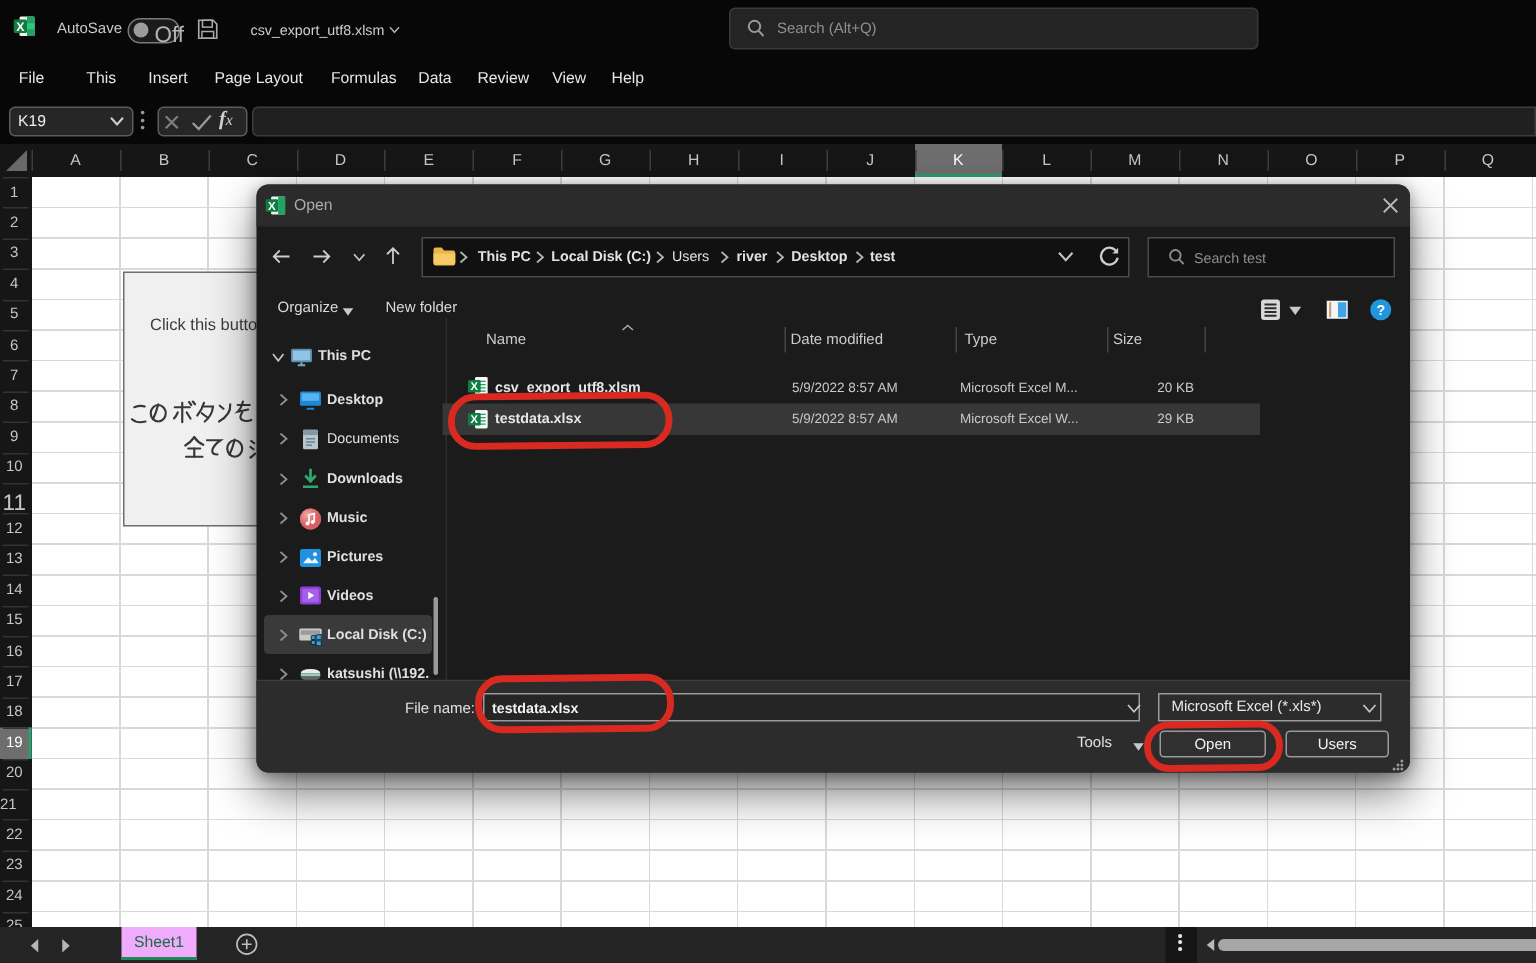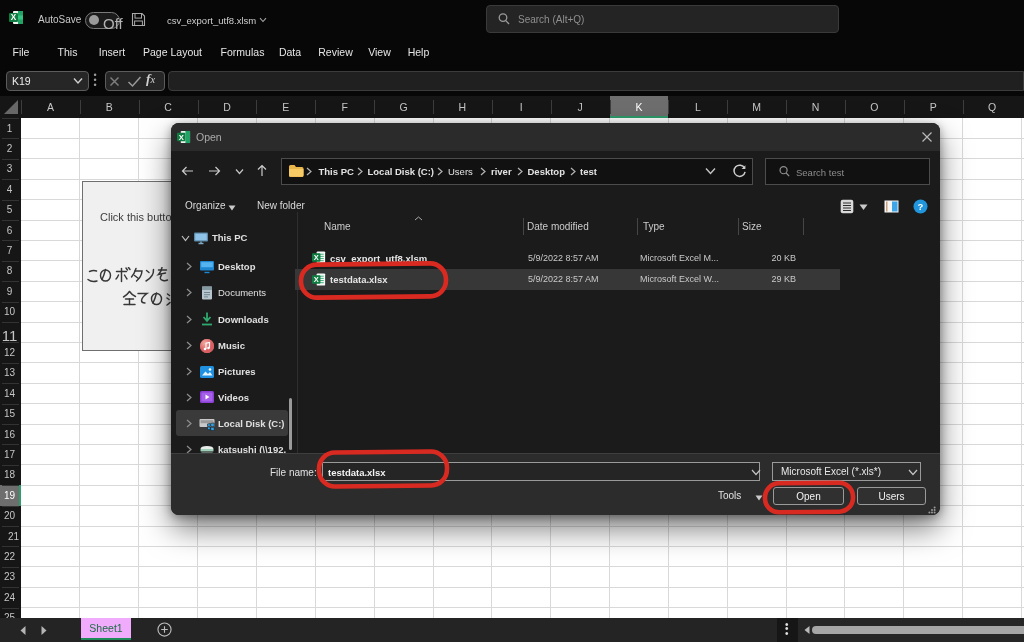--- a/index.html
+++ b/index.html
@@ -183,21 +183,21 @@
 <div class="ab" style="left:2px;top:306.0px;width:17px;height:1px;background:#333"></div>
 <div class="ab" style="left:0;top:330.9px;width:19px;text-align:center;font-size:10px;color:#c6c6c6">17</div>
 <div class="ab" style="left:2px;top:326.4px;width:17px;height:1px;background:#333"></div>
 <div class="ab" style="left:0;top:351.3px;width:19px;text-align:center;font-size:10px;color:#c6c6c6">18</div>
 <div class="ab" style="left:2px;top:346.8px;width:17px;height:1px;background:#333"></div>
 <div class="ab" style="left:0;top:367.2px;width:21px;height:20.4px;background:#6e6e6e;border-right:2px solid #2e9b6a"></div>
 <div class="ab" style="left:0;top:371.7px;width:19px;text-align:center;font-size:10px;color:#ffffff">19</div>
 <div class="ab" style="left:2px;top:367.2px;width:17px;height:1px;background:#333"></div>
 <div class="ab" style="left:0;top:392.1px;width:19px;text-align:center;font-size:10px;color:#c6c6c6">20</div>
 <div class="ab" style="left:2px;top:387.6px;width:17px;height:1px;background:#333"></div>
-<div class="ab" style="left:0;top:412.5px;width:19px;text-align:right;font-size:10px;color:#c6c6c6">21</div>
+<div class="ab" style="left:0;top:412.5px;width:19px;text-align:left;font-size:10px;color:#c6c6c6">21</div>
 <div class="ab" style="left:2px;top:408.0px;width:17px;height:1px;background:#333"></div>
 <div class="ab" style="left:0;top:432.9px;width:19px;text-align:center;font-size:10px;color:#c6c6c6">22</div>
 <div class="ab" style="left:2px;top:428.4px;width:17px;height:1px;background:#333"></div>
 <div class="ab" style="left:0;top:453.3px;width:19px;text-align:center;font-size:10px;color:#c6c6c6">23</div>
 <div class="ab" style="left:2px;top:448.8px;width:17px;height:1px;background:#333"></div>
 <div class="ab" style="left:0;top:473.7px;width:19px;text-align:center;font-size:10px;color:#c6c6c6">24</div>
 <div class="ab" style="left:2px;top:469.2px;width:17px;height:1px;background:#333"></div>
 <div class="ab" style="left:0;top:494.1px;width:19px;text-align:center;font-size:10px;color:#c6c6c6">25</div>
 <div class="ab" style="left:2px;top:489.6px;width:17px;height:1px;background:#333"></div>
 </div>

